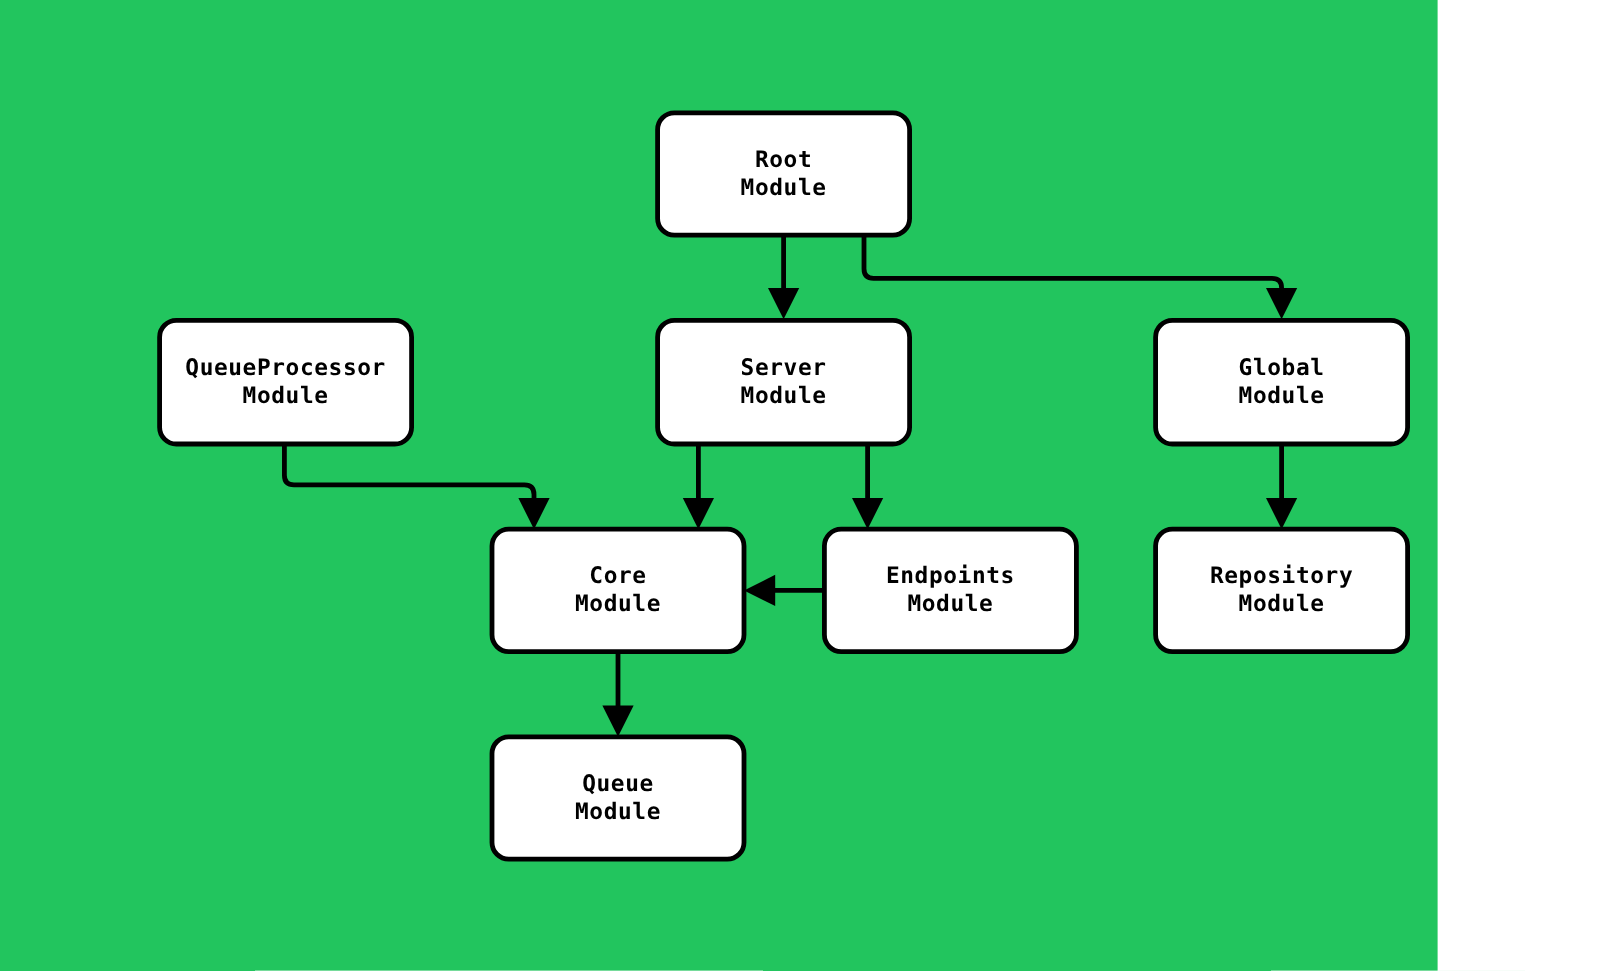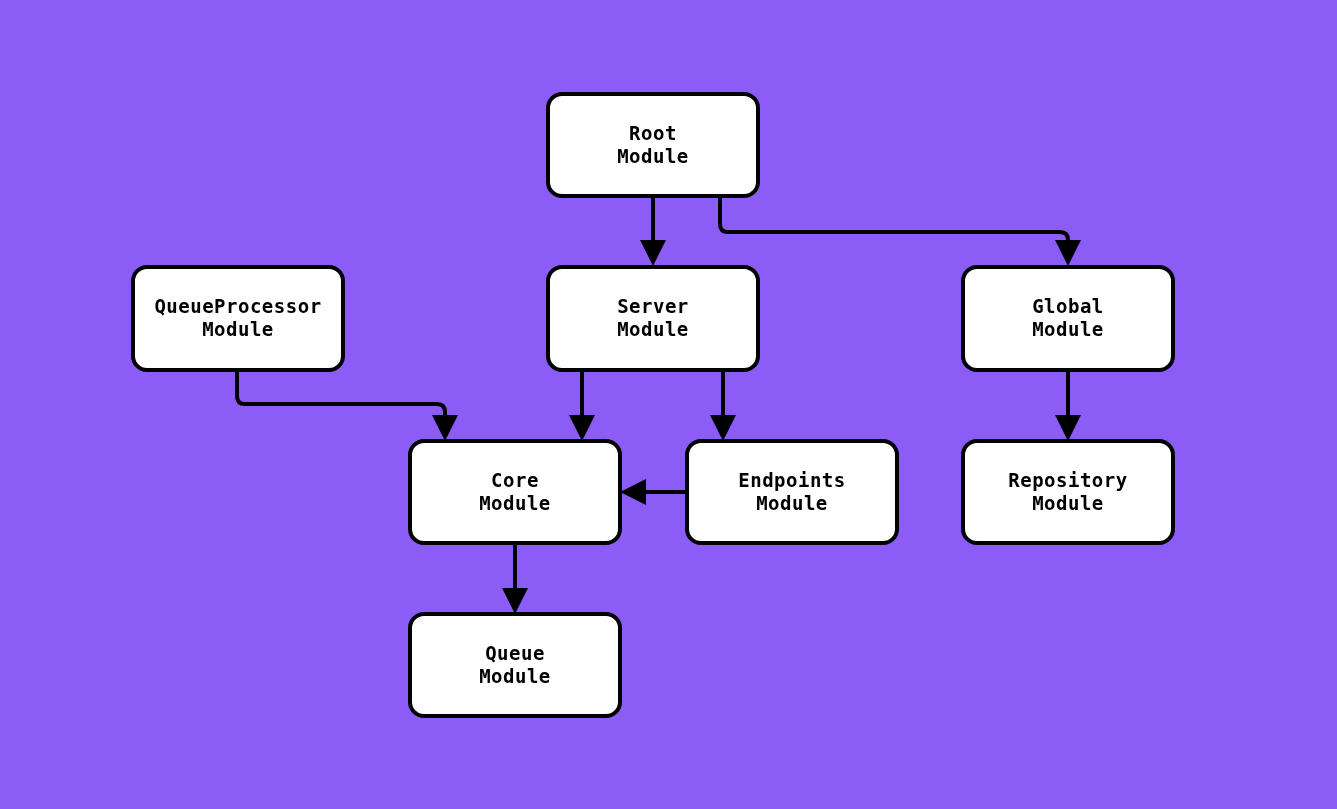--- a/index.html
+++ b/index.html
@@ -9,23 +9,23 @@
     background: #ffffff;
   }
   body {
     width: 1337px;
     height: 809px;
     font-family: "DejaVu Sans Mono", "Liberation Mono", monospace;
     overflow: hidden;
   }
   #diagram-root {
     position: relative;
-    width: 1337px;
+    width: 1198px;
     height: 809px;
-    background: #8b5cf6;
+    background: #22c55e;
   }
   svg.diagram-canvas {
     display: block;
     width: 1337px;
     height: 809px;
   }
   .node-box {
     fill: #ffffff;
     stroke: #000000;
     stroke-width: 4;

